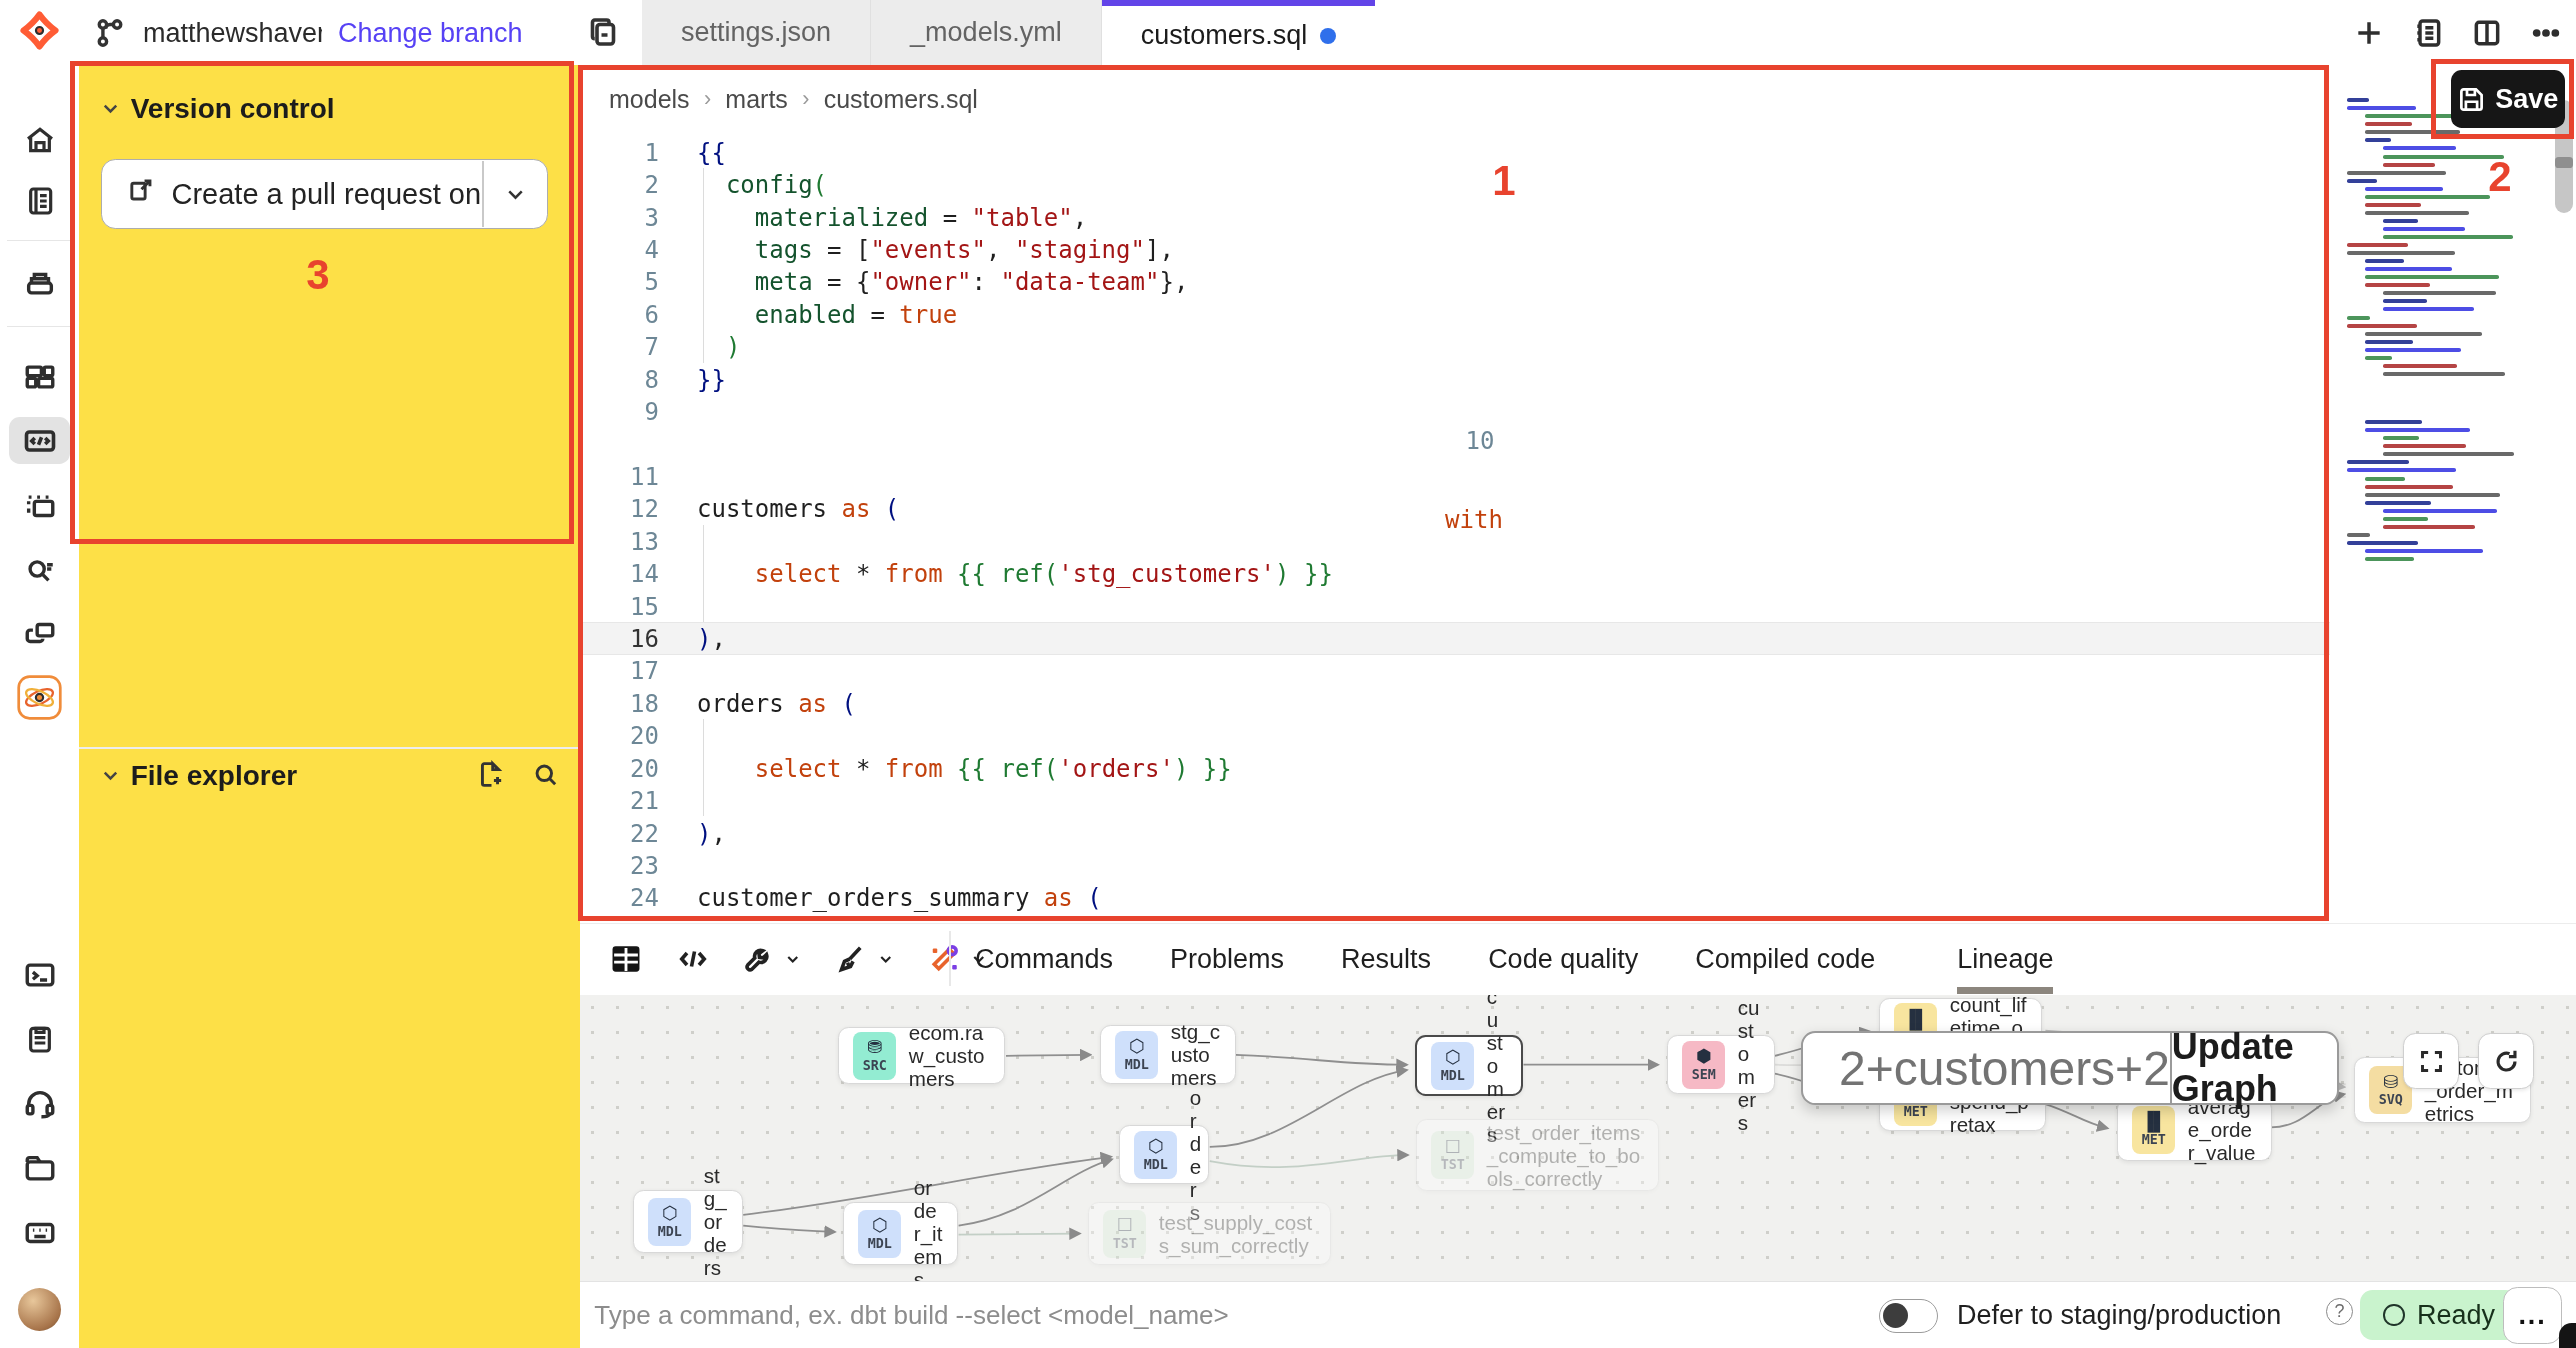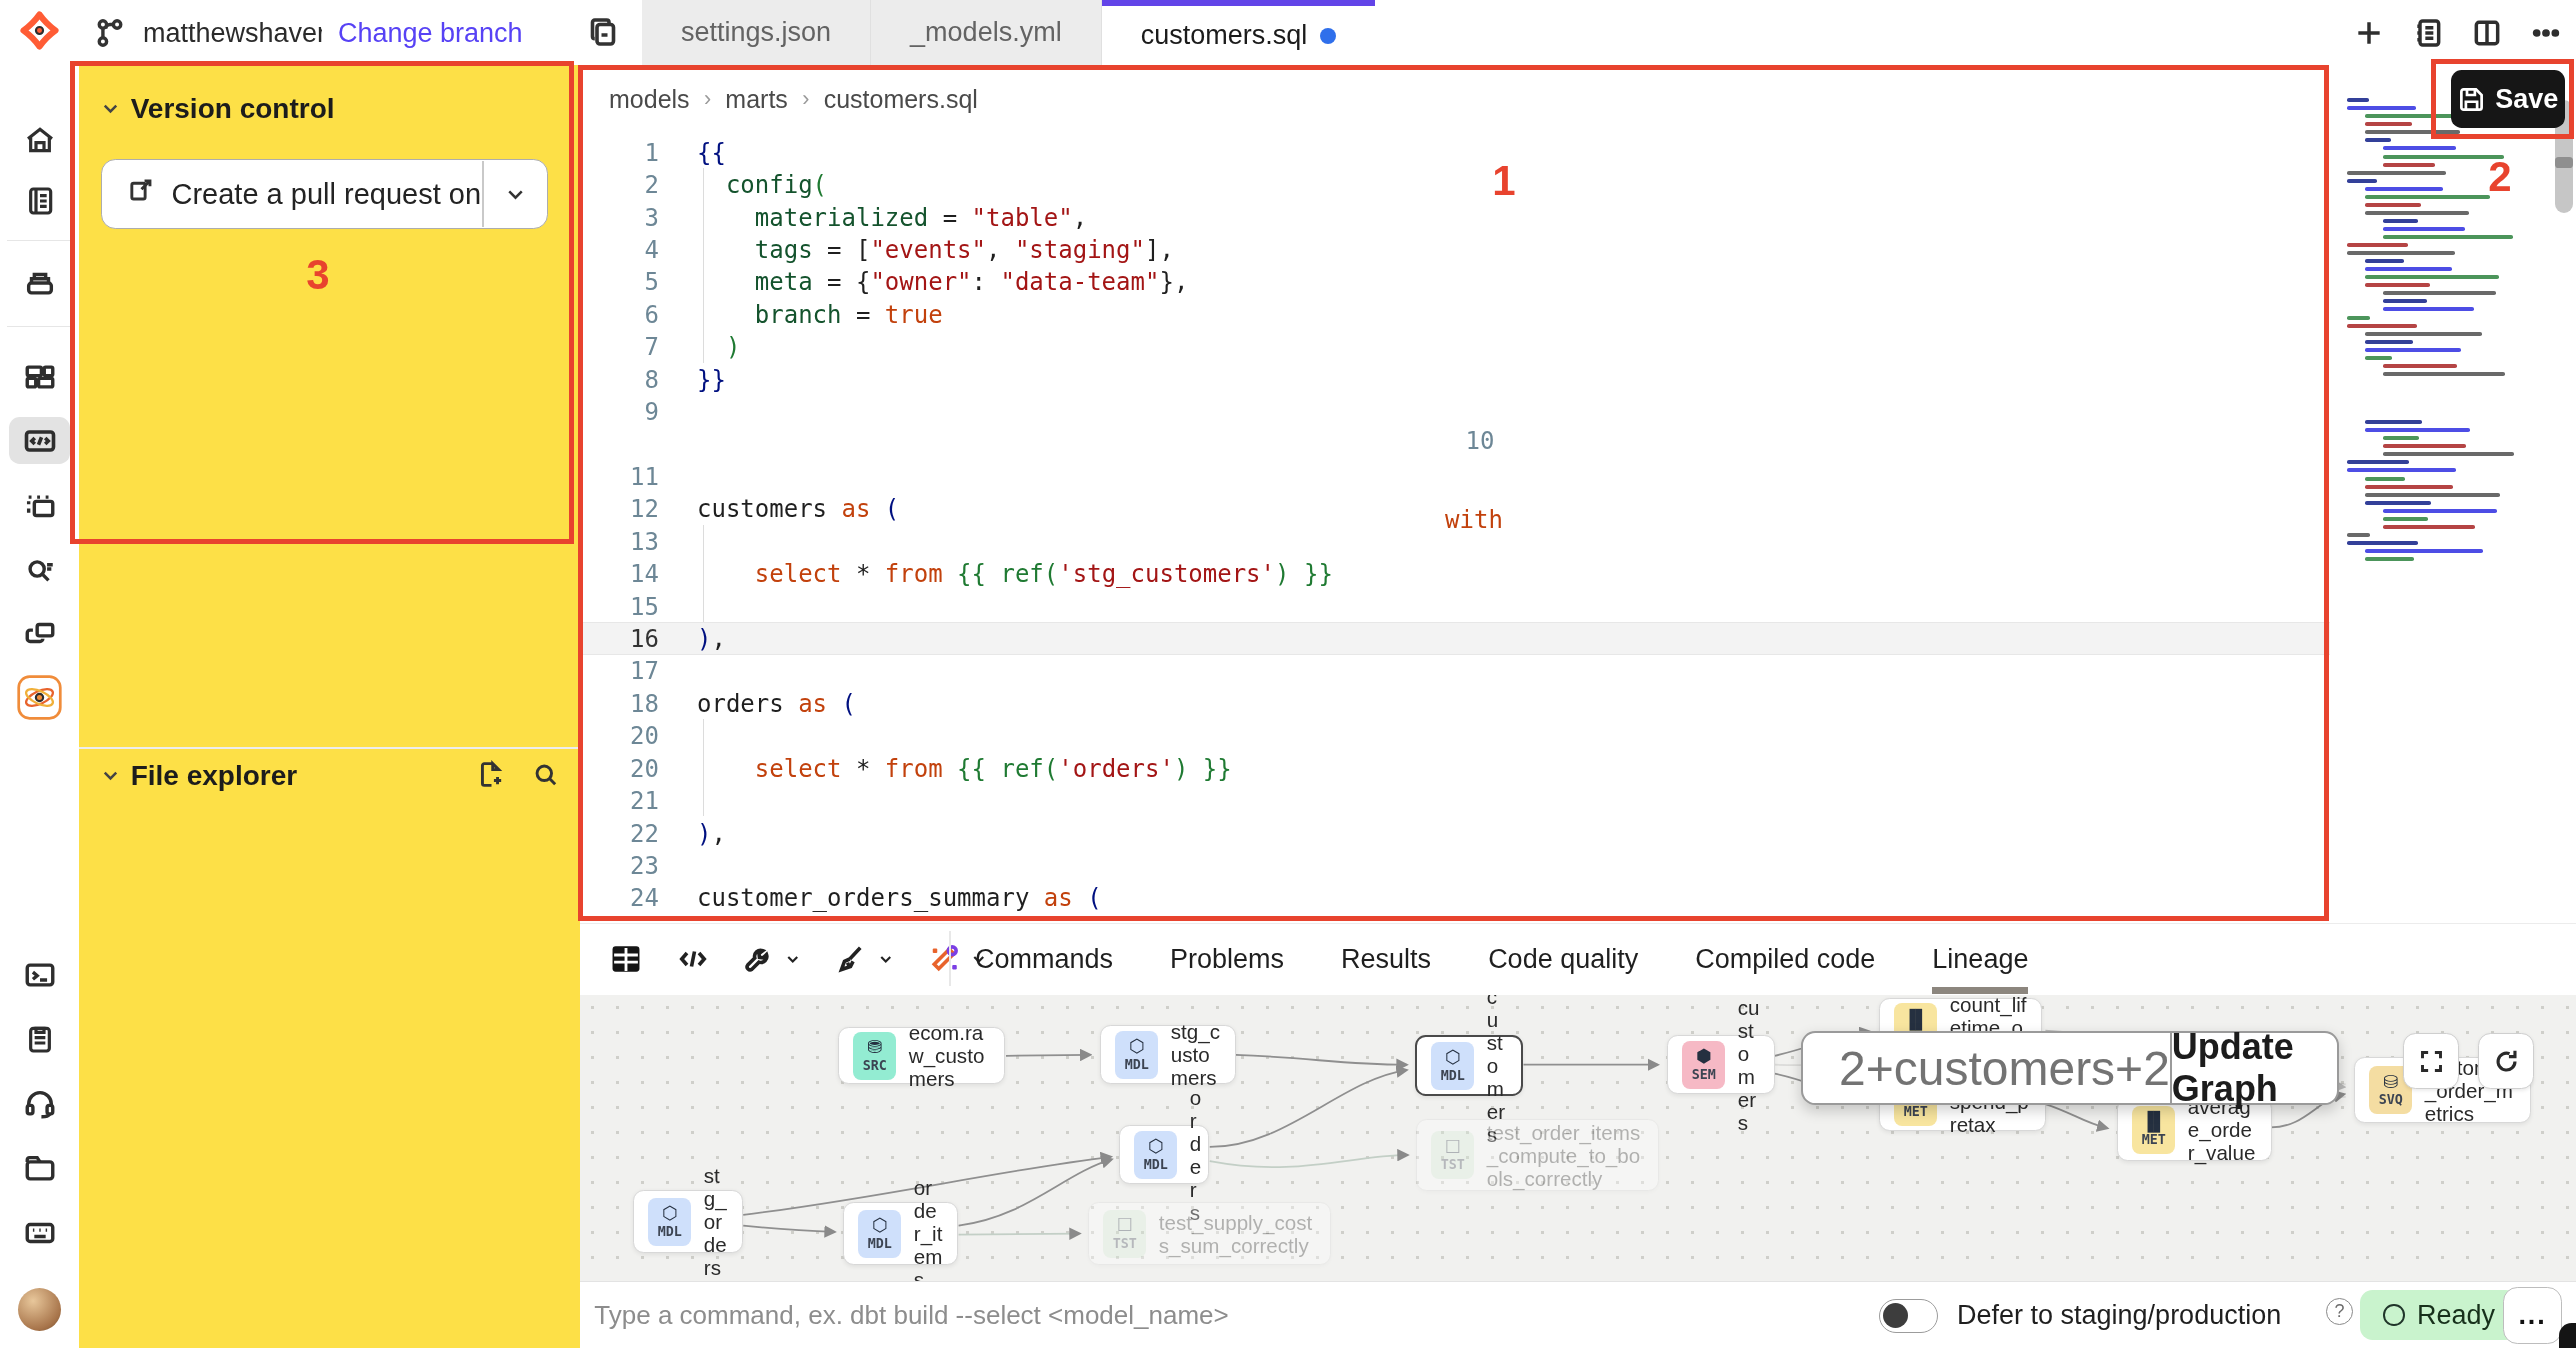--- a/index.html
+++ b/index.html
@@ -63,21 +63,21 @@
             font-family:"Liberation Sans",sans-serif;}
   .save-btn svg{stroke:#fff;fill:none;stroke-width:2.4;}
   
   .btabs-bar{left:580px;top:923px;width:1996px;height:72px;background:#fff;border-top:1.8px solid #ececec;border-bottom:1.8px solid #e4e4e4;}
   .btool{position:absolute;left:16px;top:0;height:70px;display:flex;align-items:center;gap:30px;padding-left:10.7px;}
   .btool .ticon{display:flex;align-items:center;gap:5.4px;}
   .btool svg{stroke:#222;fill:none;stroke-width:2.4;}
   .btool-sep{position:absolute;left:369px;top:7.2px;width:1.8px;height:55px;background:#e8e8e8;}
   .btab-row{position:absolute;left:395px;top:0;height:70px;display:flex;align-items:center;gap:57px;}
   .btab{font-size:27px;color:#1f1f1f;height:70px;display:flex;align-items:center;box-sizing:border-box;}
-  .btab.active{border-bottom:7.2px solid #8c867e;padding-top:7.2px;}
+  .btab.active{border-bottom:7.2px solid #8c867e;padding-top:7.2px;margin-left:25px;}
   
   .lineage{left:580px;top:995px;width:1996px;height:286px;background:#f1f1ef;overflow:hidden;
            background-image:radial-gradient(#cfcfca 1.8px,transparent 1.8px);background-size:25px 25px;}
   .node{position:absolute;background:#fff;border:1.8px solid #d8d8d8;border-radius:10.7px;
         display:flex;align-items:center;gap:12.5px;padding:0 14.3px;box-sizing:border-box;
         box-shadow:0 1.8px 4.5px rgba(0,0,0,.07);}
   .node.selected{border:2.7px solid #4a4a4a;}
   .node.faded{opacity:.32;}
   .nbadge{width:43px;height:48px;border-radius:8px;display:flex;flex-direction:column;align-items:center;justify-content:center;flex:0 0 43px;}
   .nbadge .bglyph{font-size:18px;line-height:19.7px;color:#253040;}
@@ -325,21 +325,21 @@
     <div id="codearea">
         <div class="cur-line" style="top: 557px;"></div>
         <div class="guide" style="left: 123px; top: 103px; height: 195px;"></div>
         <div class="guide" style="left: 123px; top: 460px; height: 97px;"></div>
         <div class="guide" style="left: 123px; top: 654px; height: 97px;"></div>
         <div class="code-row" style="top: 71px;"><span class="ln">1</span><span class="lc"><span class="tk-nav">{{</span></span></div>
         <div class="code-row" style="top: 103px;"><span class="ln">2</span><span class="lc"><span>  </span><span class="tk-var">config</span><span class="tk-grn">(</span></span></div>
         <div class="code-row" style="top: 136px;"><span class="ln">3</span><span class="lc"><span>    </span><span class="tk-var">materialized</span><span class="tk-pun"> = </span><span class="tk-str">"table"</span><span class="tk-pun">,</span></span></div>
         <div class="code-row" style="top: 168px;"><span class="ln">4</span><span class="lc"><span>    </span><span class="tk-var">tags</span><span class="tk-pun"> = </span><span class="tk-pun">[</span><span class="tk-str">"events"</span><span class="tk-pun">, </span><span class="tk-str">"staging"</span><span class="tk-pun">]</span><span class="tk-pun">,</span></span></div>
         <div class="code-row" style="top: 200px;"><span class="ln">5</span><span class="lc"><span>    </span><span class="tk-var">meta</span><span class="tk-pun"> = </span><span class="tk-pun">{</span><span class="tk-str">"owner"</span><span class="tk-pun">: </span><span class="tk-str">"data-team"</span><span class="tk-pun">}</span><span class="tk-pun">,</span></span></div>
-        <div class="code-row" style="top: 233px;"><span class="ln">6</span><span class="lc"><span>    </span><span class="tk-var">branch</span><span class="tk-pun"> = </span><span class="tk-kw">true</span></span></div>
+        <div class="code-row" style="top: 233px;"><span class="ln">6</span><span class="lc"><span>    </span><span class="tk-var">enabled</span><span class="tk-pun"> = </span><span class="tk-kw">true</span></span></div>
         <div class="code-row" style="top: 265px;"><span class="ln">7</span><span class="lc"><span>  </span><span class="tk-grn">)</span></span></div>
         <div class="code-row" style="top: 298px;"><span class="ln">8</span><span class="lc"><span class="tk-nav">}}</span></span></div>
         <div class="code-row" style="top: 330px;"><span class="ln">9</span><span class="lc"></span></div>
         <div class="code-row" style="top: 362px; flex-direction: column;"><span class="ln">10</span><span class="lc"><span class="tk-kw">with</span></span></div>
         <div class="code-row" style="top: 395px;"><span class="ln">11</span><span class="lc"></span></div>
         <div class="code-row" style="top: 427px;"><span class="ln">12</span><span class="lc"><span class="tk-id">customers</span><span class="tk-pun"> </span><span class="tk-kw">as</span><span class="tk-pun"> </span><span class="tk-nav">(</span></span></div>
         <div class="code-row" style="top: 460px;"><span class="ln">13</span><span class="lc"></span></div>
         <div class="code-row" style="top: 492px;"><span class="ln">14</span><span class="lc"><span>    </span><span class="tk-kw">select</span><span class="tk-pun"> * </span><span class="tk-kw">from</span><span class="tk-pun"> </span><span class="tk-grn">{{ </span><span class="tk-grn">ref</span><span class="tk-grn">(</span><span class="tk-str">'stg_customers'</span><span class="tk-grn">)</span><span class="tk-grn"> }}</span></span></div>
         <div class="code-row" style="top: 525px;"><span class="ln">15</span><span class="lc"></span></div>
         <div class="code-row" style="top: 557px;"><span class="ln cur-line-ln">16</span><span class="lc"><span class="tk-nav">)</span><span class="tk-pun">,</span></span></div>

